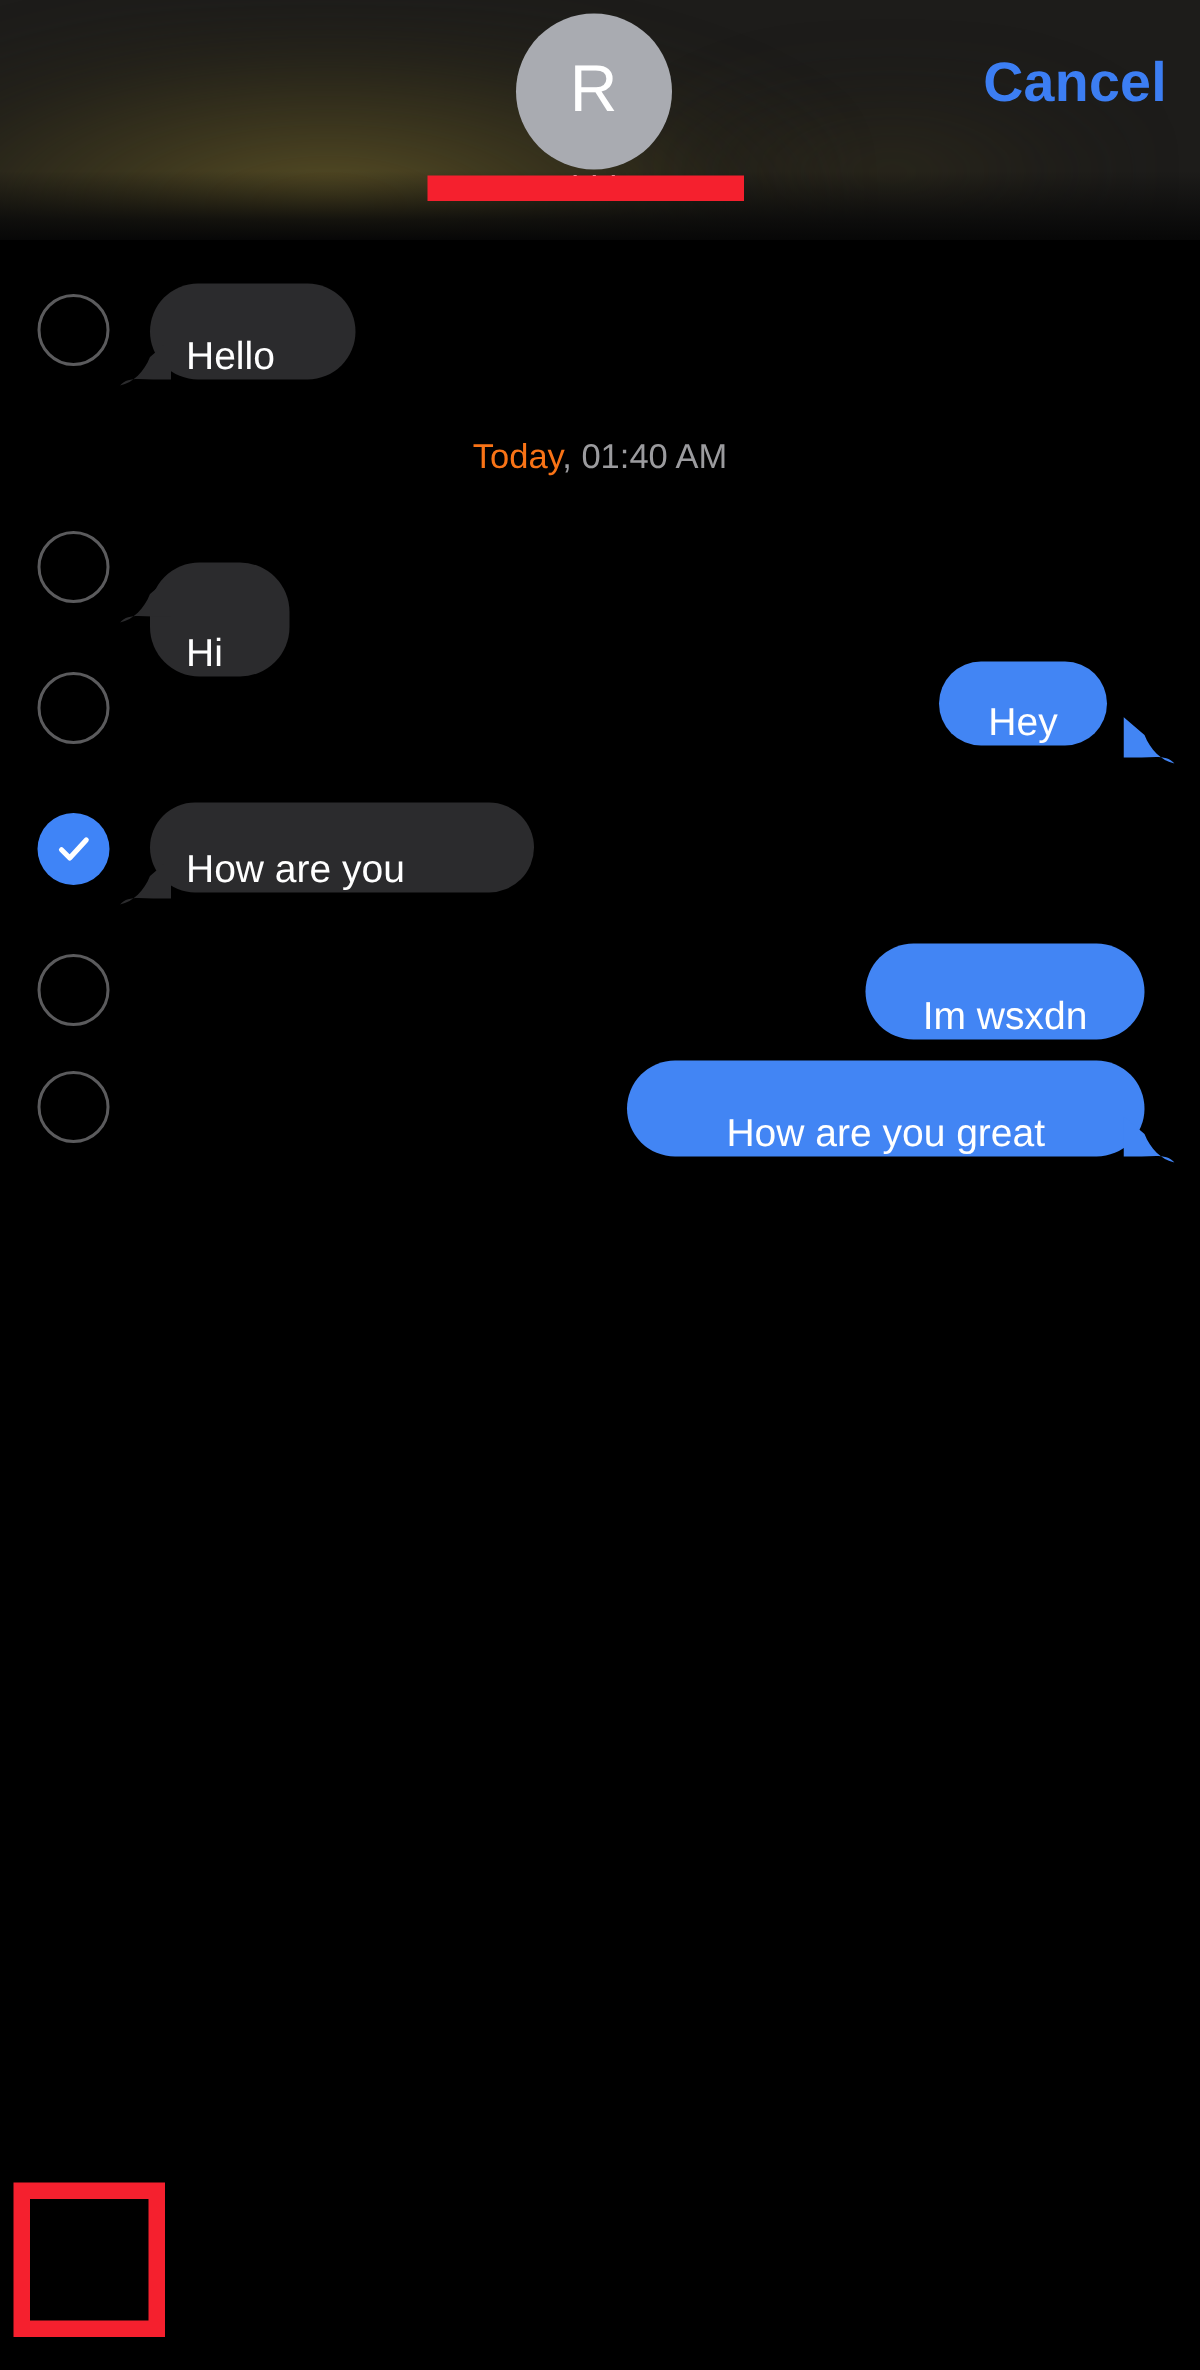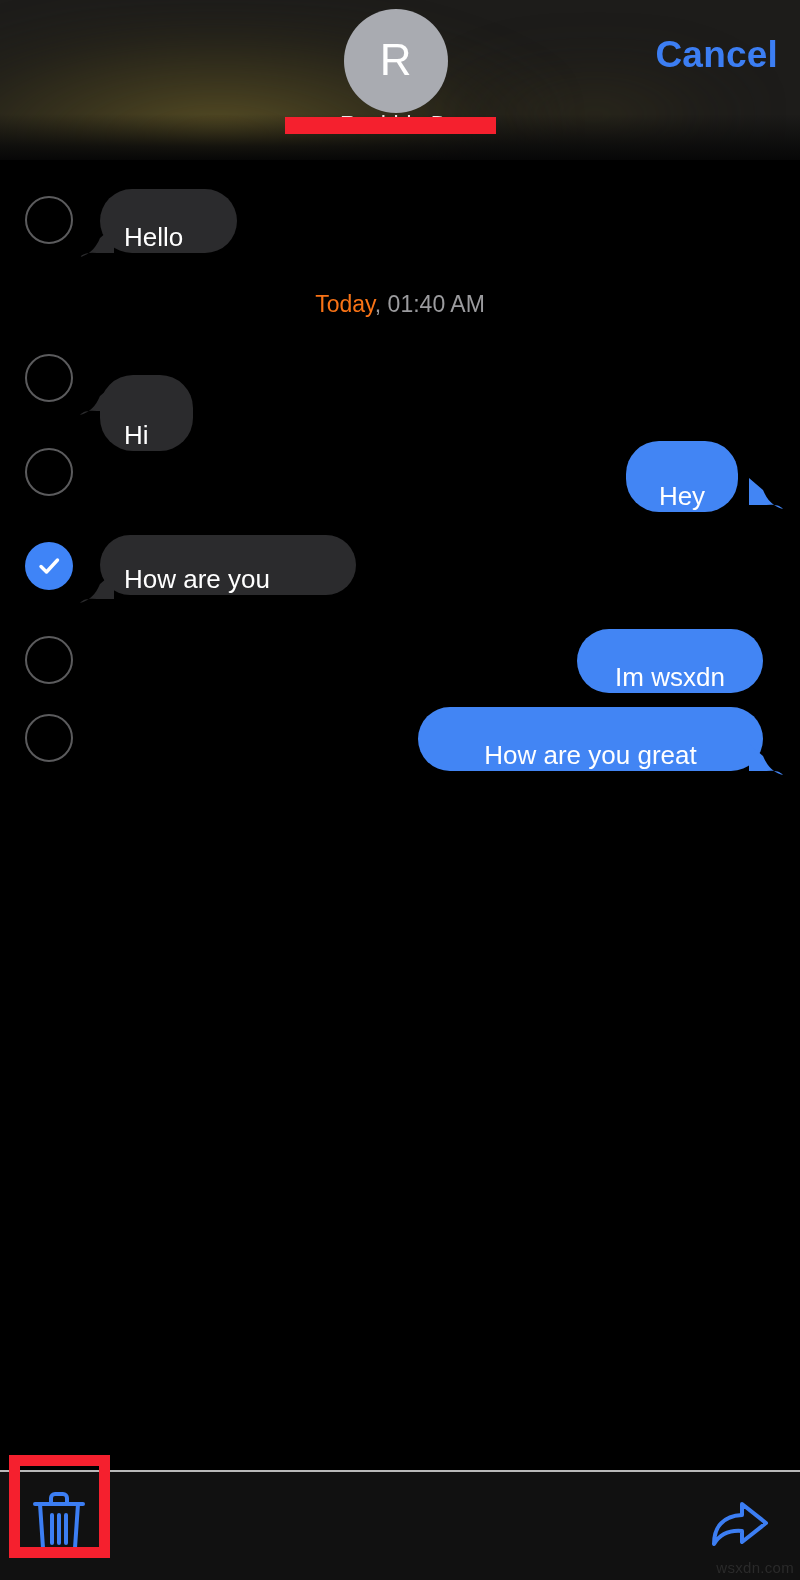--- a/index.html
+++ b/index.html
@@ -296,21 +296,21 @@
             <span class="bubble-text">Hi</span>
           </div>
           <div class="tail" style="top: 224px; left: 80px;">
             <svg width="34" height="34" viewBox="0 0 34 34">
               <path d="M34 0 V27 H22 C14 27 5 25 0 31 C9 29 16 22 20 12 Z" fill="#2b2b2d"></path>
             </svg>
           </div>
         </div>
         <div class="msg-row" style="top: 0px;">
           <div class="sel-circle" style="top: 288px;"></div>
-          <div class="bubble outgoing" style="top: 281px; left: 626px; width: 112px; height: 71px; justify-content: center;">
+          <div class="bubble outgoing" style="top: 281px; left: 626px; width: 112px; height: 56px; justify-content: center;">
             <span class="bubble-text">Hey</span>
           </div>
           <div class="tail" style="top: 318px; left: 749px;">
             <svg width="34" height="34" viewBox="0 0 34 34">
               <path d="M0 0 V27 H12 C20 27 29 25 34 31 C25 29 18 22 14 12 Z" fill="#4285f4"></path>
             </svg>
           </div>
         </div>
         <div class="msg-row" style="top: 0px;">
           <div class="sel-circle checked" style="top: 382px;">
@@ -341,39 +341,16 @@
           <div class="tail" style="top: 584px; left: 749px;">
             <svg width="34" height="34" viewBox="0 0 34 34">
               <path d="M0 0 V27 H12 C20 27 29 25 34 31 C25 29 18 22 14 12 Z" fill="#4285f4"></path>
             </svg>
           </div>
         </div>
       </div>
 
   </div>
 
-  <div class="toolbar">
-
-    <div class="trash-btn">
-      <svg viewBox="0 0 58 70" width="58" height="70" aria-hidden="true">
-        <g fill="none" stroke="#3c7ef3" stroke-width="4" stroke-linecap="round" stroke-linejoin="round">
-          <path d="M5 16 H53"></path>
-          <path d="M21 16 V10 a4 4 0 0 1 4-4 h8 a4 4 0 0 1 4 4 v6"></path>
-          <path d="M10 16 L13 60 a5 5 0 0 0 5 5 h22 a5 5 0 0 0 5-5 L48 16"></path>
-          <path d="M22 27 V55"></path>
-          <path d="M29 27 V55"></path>
-          <path d="M36 27 V55"></path>
-        </g>
-      </svg>
-    </div>
-
-    <div class="forward-btn">
-      <svg viewBox="0 0 66 66" width="66" height="66" aria-hidden="true">
-        <path d="M36 14 L60 33 L36 52 V41 C24 40 14 44 8 54 C8 36 18 26 36 25 Z" fill="none" stroke="#3c7ef3" stroke-width="4" stroke-linejoin="round" stroke-linecap="round"></path>
-      </svg>
-    </div>
-
-    <div class="watermark">wsxdn.com</div>
-  </div>
 
   <div class="trash-highlight"></div>
 
 </div>
 
 </body></html>

